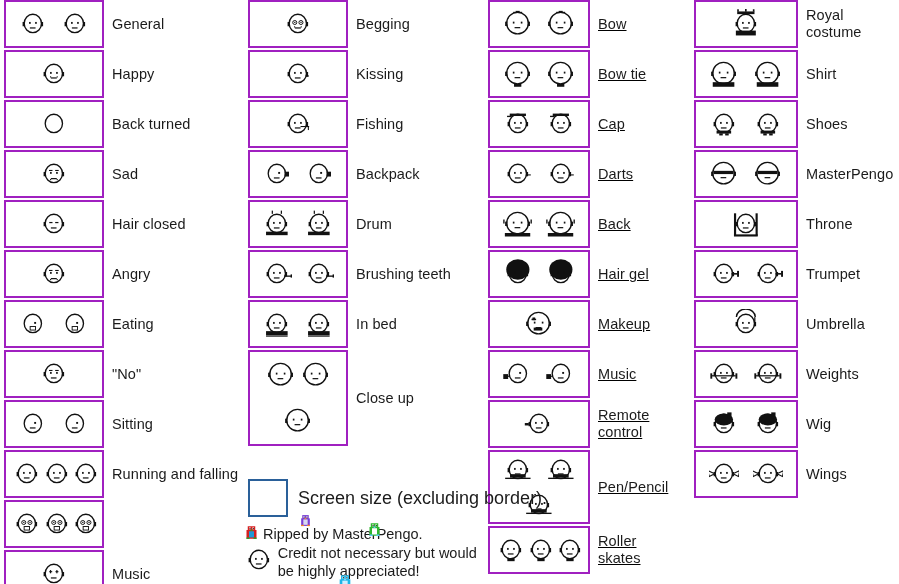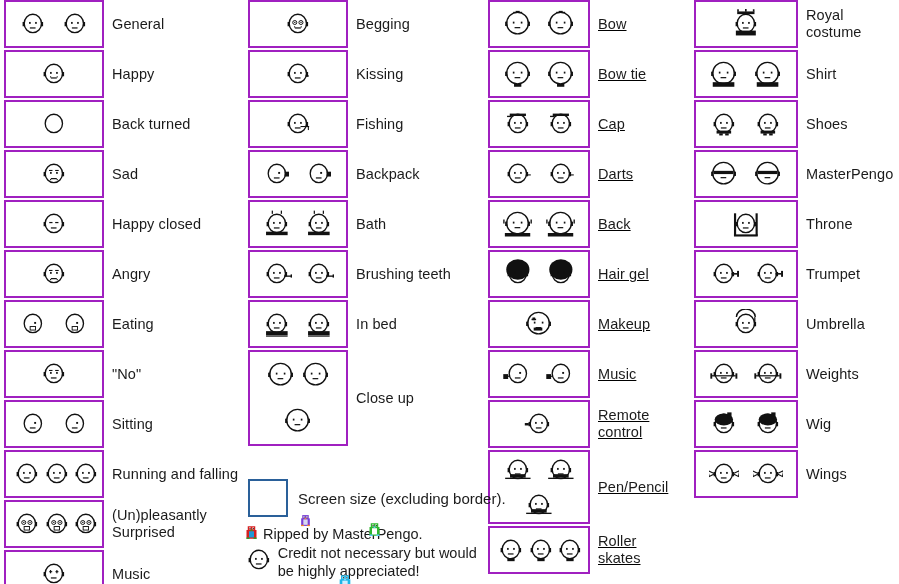--- a/index.html
+++ b/index.html
@@ -77,21 +77,21 @@
   .screen-box {
     box-sizing: border-box;
     width: 40px;
     height: 38px;
     border: 2px solid #2a6099;
     background: #ffffff;
     flex: 0 0 auto;
   }
   .screen-note-label {
     margin-left: 10px;
-    font-size: 15px;
+    font-size: 18px;
     color: #1b1b1b;
   }
 
   
   .credits {
     position: absolute;
     left: 244px;
     top: 524px;
     width: 300px;
     font-size: 14.5px;
@@ -221,21 +221,21 @@
                 <ellipse cx="11" cy="10.7" rx="6.4" ry="6.8" fill="#ffffff" stroke="#111111" stroke-width="1"></ellipse>
                 <rect x="3.3999999999999995" y="9.6" width="1.6" height="3.2" fill="#111111"></rect>
                 <rect x="17" y="9.6" width="1.6" height="3.2" fill="#111111"></rect>
                 <rect x="7.6" y="9.6" width="2.4" height="0.9" fill="#111111"></rect>
                 <rect x="12" y="9.6" width="2.4" height="0.9" fill="#111111"></rect>
                 <rect x="8.8" y="13.6" width="4.2" height="0.9" fill="#111111"></rect>
               </g>
             </svg>
           </span>
         </div>
-        <div class="entry-label">Happy closed</div>
+        <div class="entry-label">Hair closed</div>
       </div>
       <div class="entry">
         <div class="sprite-box" style="height: 48px;">
           <span class="spr">
             <svg width="29.700000000000003" height="29.700000000000003" viewBox="0 0 22 22">
               <g>
                 <ellipse cx="11" cy="10.7" rx="6.4" ry="6.8" fill="#ffffff" stroke="#111111" stroke-width="1"></ellipse>
                 <rect x="3.3999999999999995" y="9.6" width="1.6" height="3.2" fill="#111111"></rect>
                 <rect x="17" y="9.6" width="1.6" height="3.2" fill="#111111"></rect>
                 <rect x="8.2" y="9.6" width="1.2" height="1.4" fill="#111111"></rect>
@@ -395,21 +395,20 @@
                 <rect x="17" y="9.6" width="1.6" height="3.2" fill="#111111"></rect>
                 <circle cx="8.7" cy="10" r="1.5" fill="#fff" stroke="#111111" stroke-width="0.7"></circle>
                 <circle cx="13.3" cy="10" r="1.5" fill="#fff" stroke="#111111" stroke-width="0.7"></circle>
                 <rect x="8.299999999999999" y="9.5" width="0.9" height="0.9" fill="#111111"></rect>
                 <rect x="12.9" y="9.5" width="0.9" height="0.9" fill="#111111"></rect>
                 <rect x="9" y="13" width="4" height="2.6" fill="#fff" stroke="#111111" stroke-width="0.7"></rect>
               </g>
             </svg>
           </span>
         </div>
-        <div class="entry-label">(Un)pleasantly<br>Surprised</div>
       </div>
       <div class="entry">
         <div class="sprite-box" style="height: 48px;">
           <span class="spr">
             <svg width="29.700000000000003" height="29.700000000000003" viewBox="0 0 22 22">
               <g>
                 <ellipse cx="11" cy="10.7" rx="6.4" ry="6.8" fill="#ffffff" stroke="#111111" stroke-width="1"></ellipse>
                 <rect x="3.3999999999999995" y="9.6" width="1.6" height="3.2" fill="#111111"></rect>
                 <rect x="17" y="9.6" width="1.6" height="3.2" fill="#111111"></rect>
                 <rect x="7.6" y="9" width="2.2" height="0.8" fill="#111111"></rect>
@@ -534,21 +533,21 @@
                 <rect x="8.2" y="9.6" width="1.2" height="1.4" fill="#111111"></rect>
                 <rect x="12.700000000000001" y="9.6" width="1.2" height="1.4" fill="#111111"></rect>
                 <rect x="8.8" y="13.6" width="4.2" height="0.9" fill="#111111"></rect>
                 <rect x="2.9999999999999996" y="16.8" width="16" height="2.6" fill="#111111"></rect>
                 <rect x="7.2" y="1.2000000000000002" width="0.9" height="2.4" fill="#111111"></rect>
                 <rect x="13.9" y="1.2000000000000002" width="0.9" height="2.4" fill="#111111"></rect>
               </g>
             </svg>
           </span>
         </div>
-        <div class="entry-label">Bath</div>
+        <div class="entry-label">Drum</div>
       </div>
       <div class="entry">
         <div class="sprite-box" style="height: 48px;">
           <span class="spr">
             <svg width="29.700000000000003" height="29.700000000000003" viewBox="0 0 22 22">
               <g>
                 <ellipse cx="11" cy="10.7" rx="6.4" ry="6.8" fill="#ffffff" stroke="#111111" stroke-width="1"></ellipse>
                 <rect x="3.3999999999999995" y="9.6" width="1.6" height="3.2" fill="#111111"></rect>
                 <rect x="17" y="9.6" width="1.6" height="3.2" fill="#111111"></rect>
                 <rect x="8.2" y="9.6" width="1.2" height="1.4" fill="#111111"></rect>

